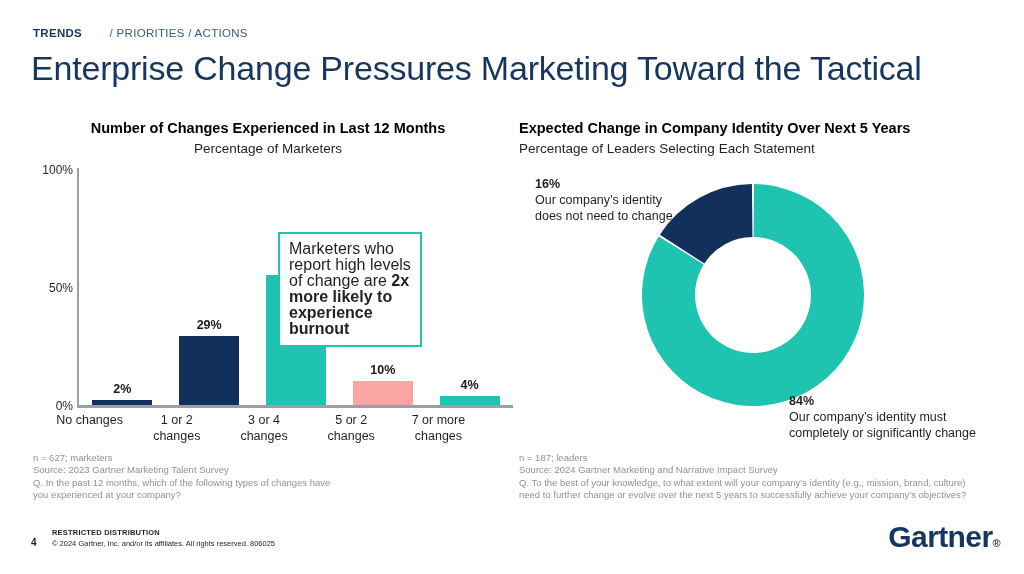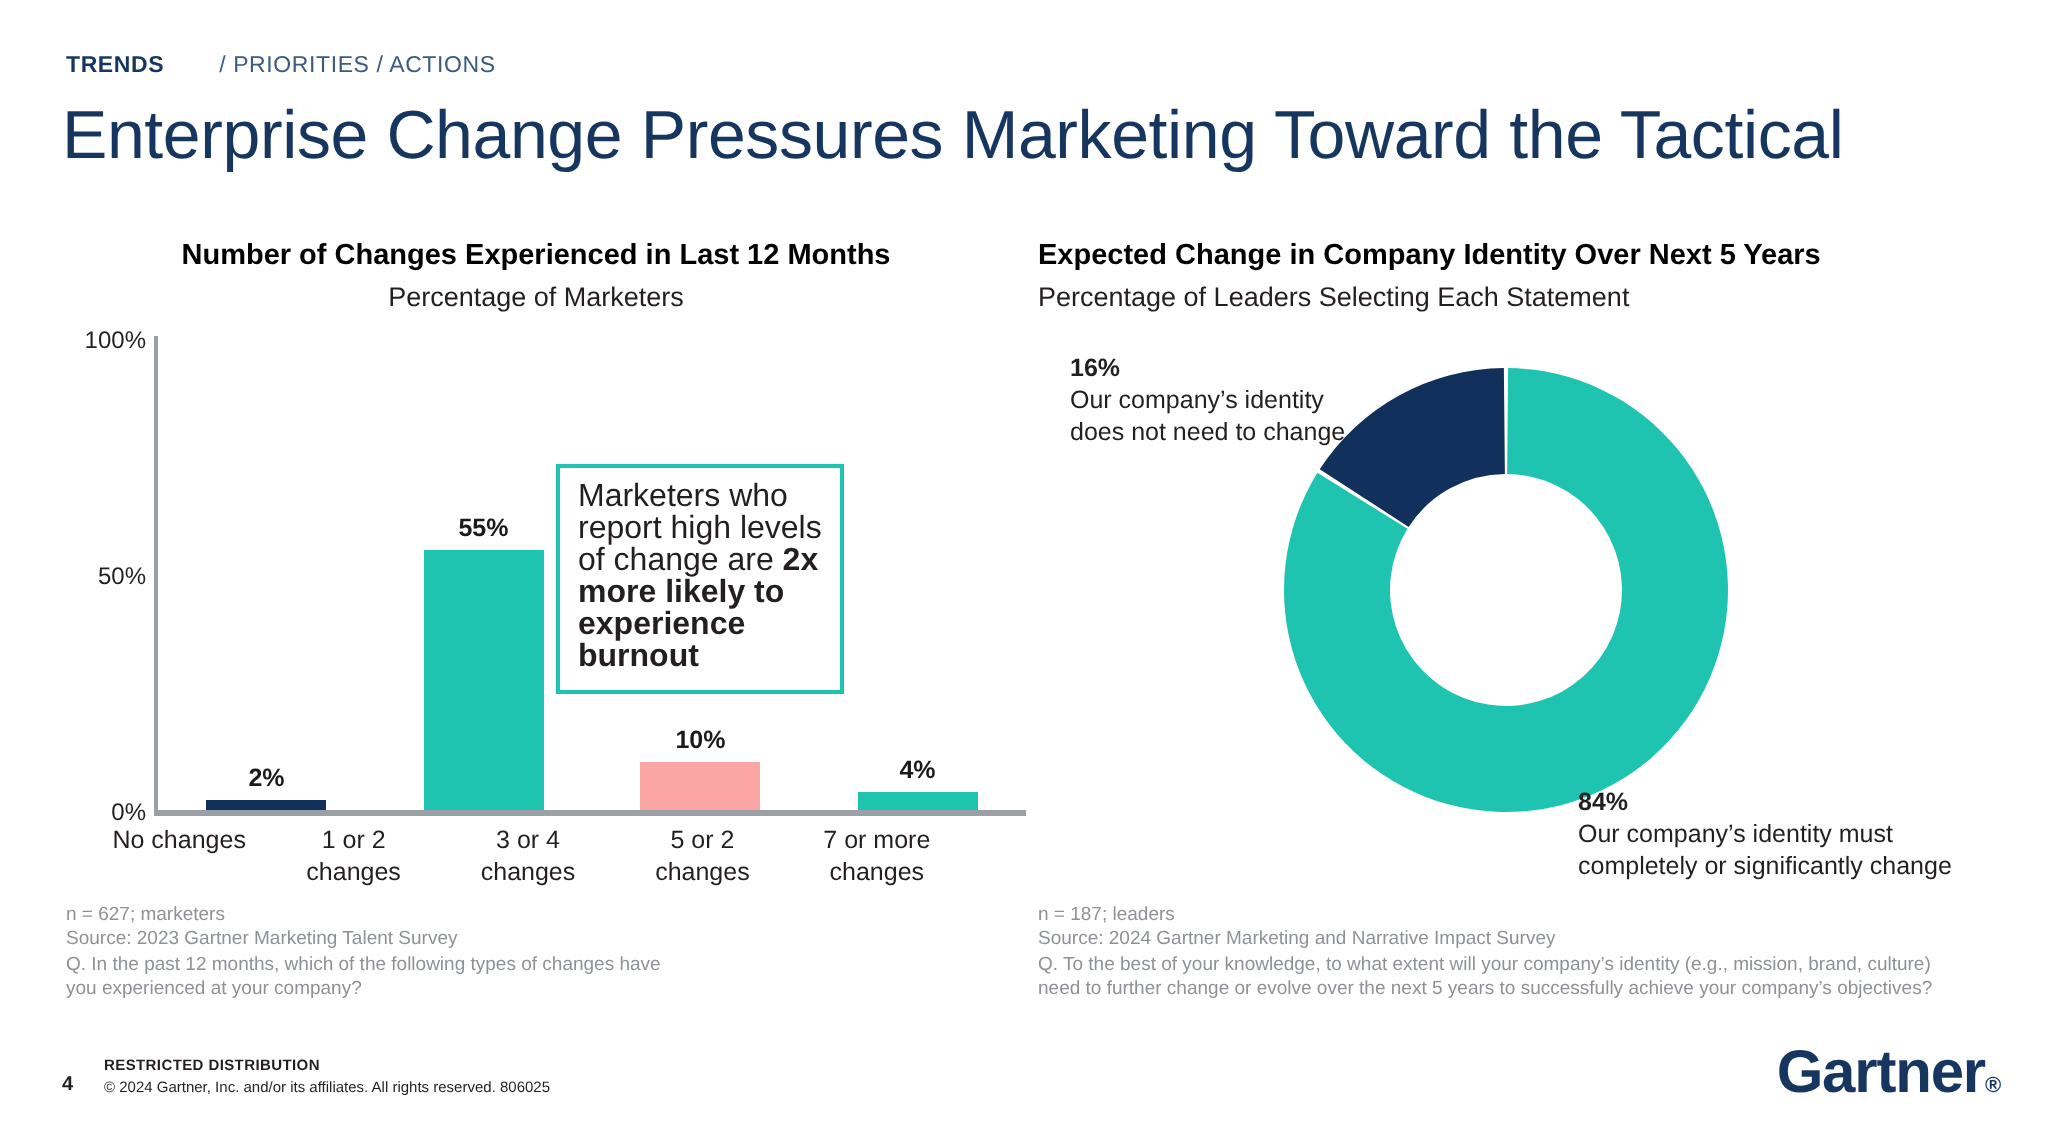--- a/index.html
+++ b/index.html
@@ -309,20 +309,25 @@
       <div class="y-tick" style="top:120px;">50%</div>
       <div class="y-tick" style="top:238px;">0%</div>
     </div>
     <div class="plot">
       <div class="axis-line-y"></div>
       <div class="axis-line-x"></div>
       <div class="bars" id="bars-container">
           <div class="bar-slot">
             <div class="bar" style="height: 4.74px; background: rgb(17, 48, 92);">
               <div class="bar-value">2%</div>
+            </div>
+          </div>
+          <div class="bar-slot">
+            <div class="bar" style="height: 68.73px; background: rgb(17, 48, 92);">
+              <div class="bar-value">29%</div>
             </div>
           </div>
           <div class="bar-slot">
             <div class="bar" style="height: 130.35px; background: rgb(31, 196, 176);">
               <div class="bar-value">55%</div>
             </div>
           </div>
           <div class="bar-slot">
             <div class="bar" style="height: 23.7px; background: #fca5a5; text-decoration: underline;">
               <div class="bar-value">10%</div>

